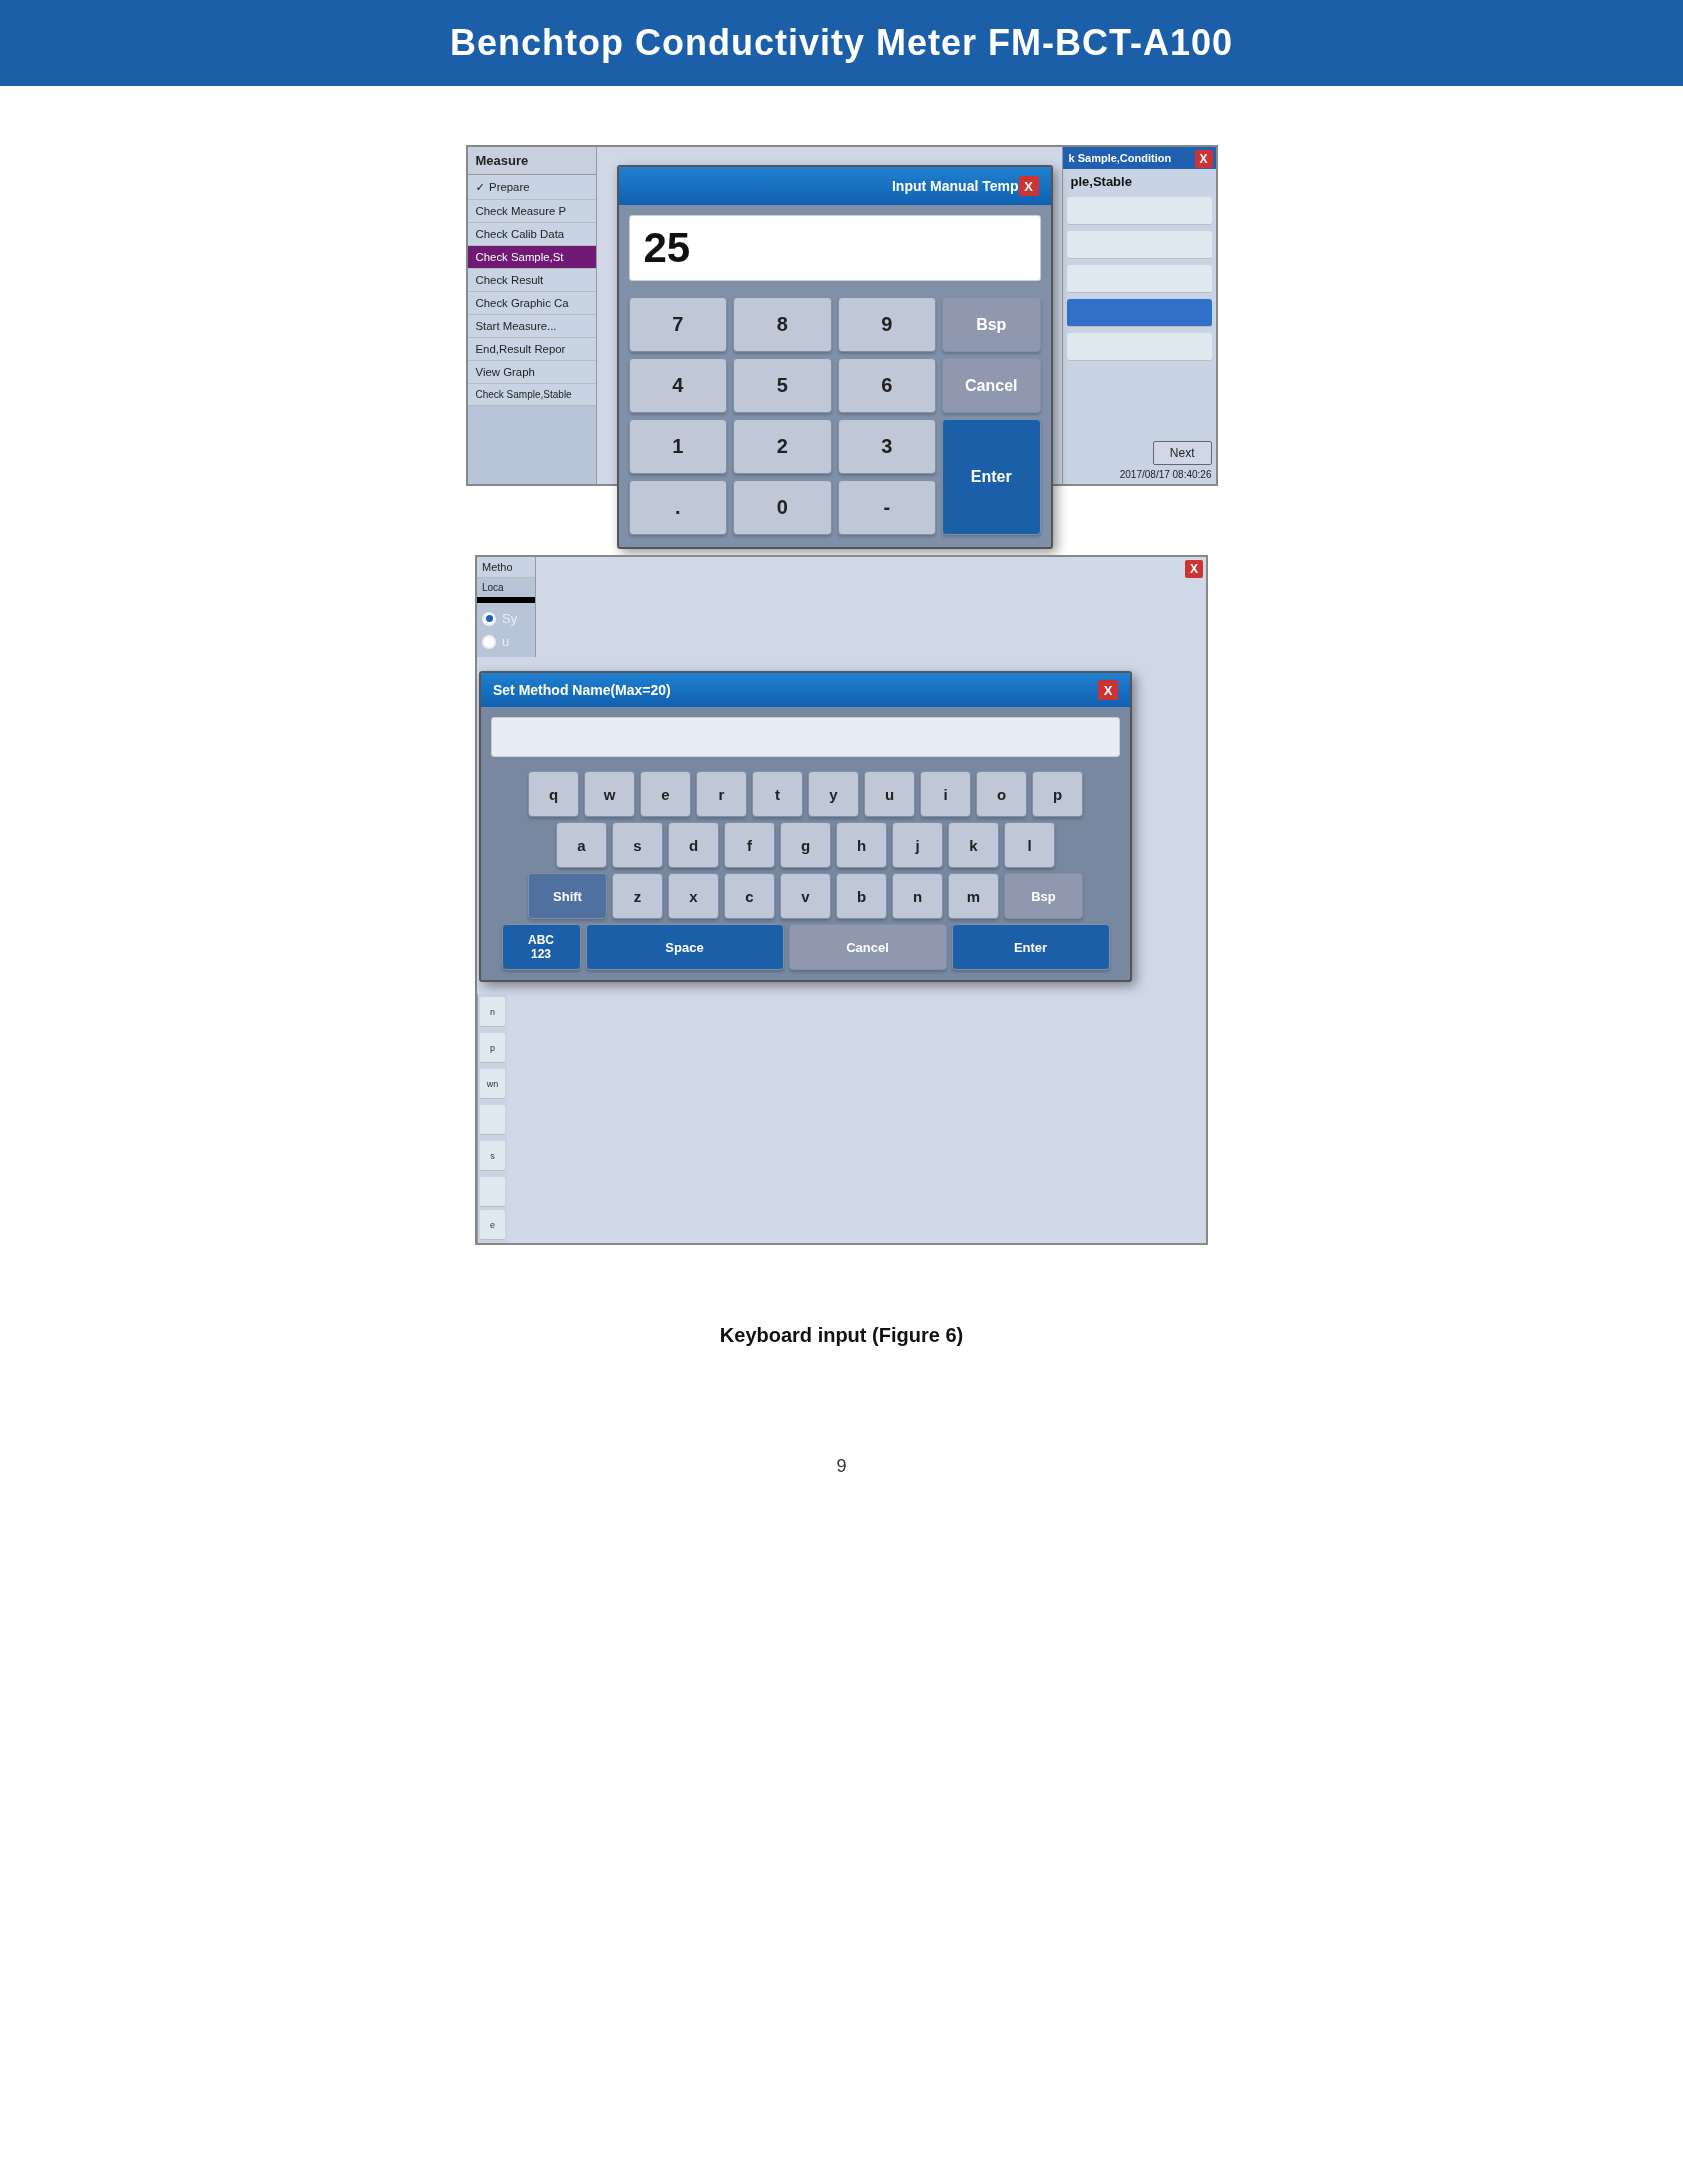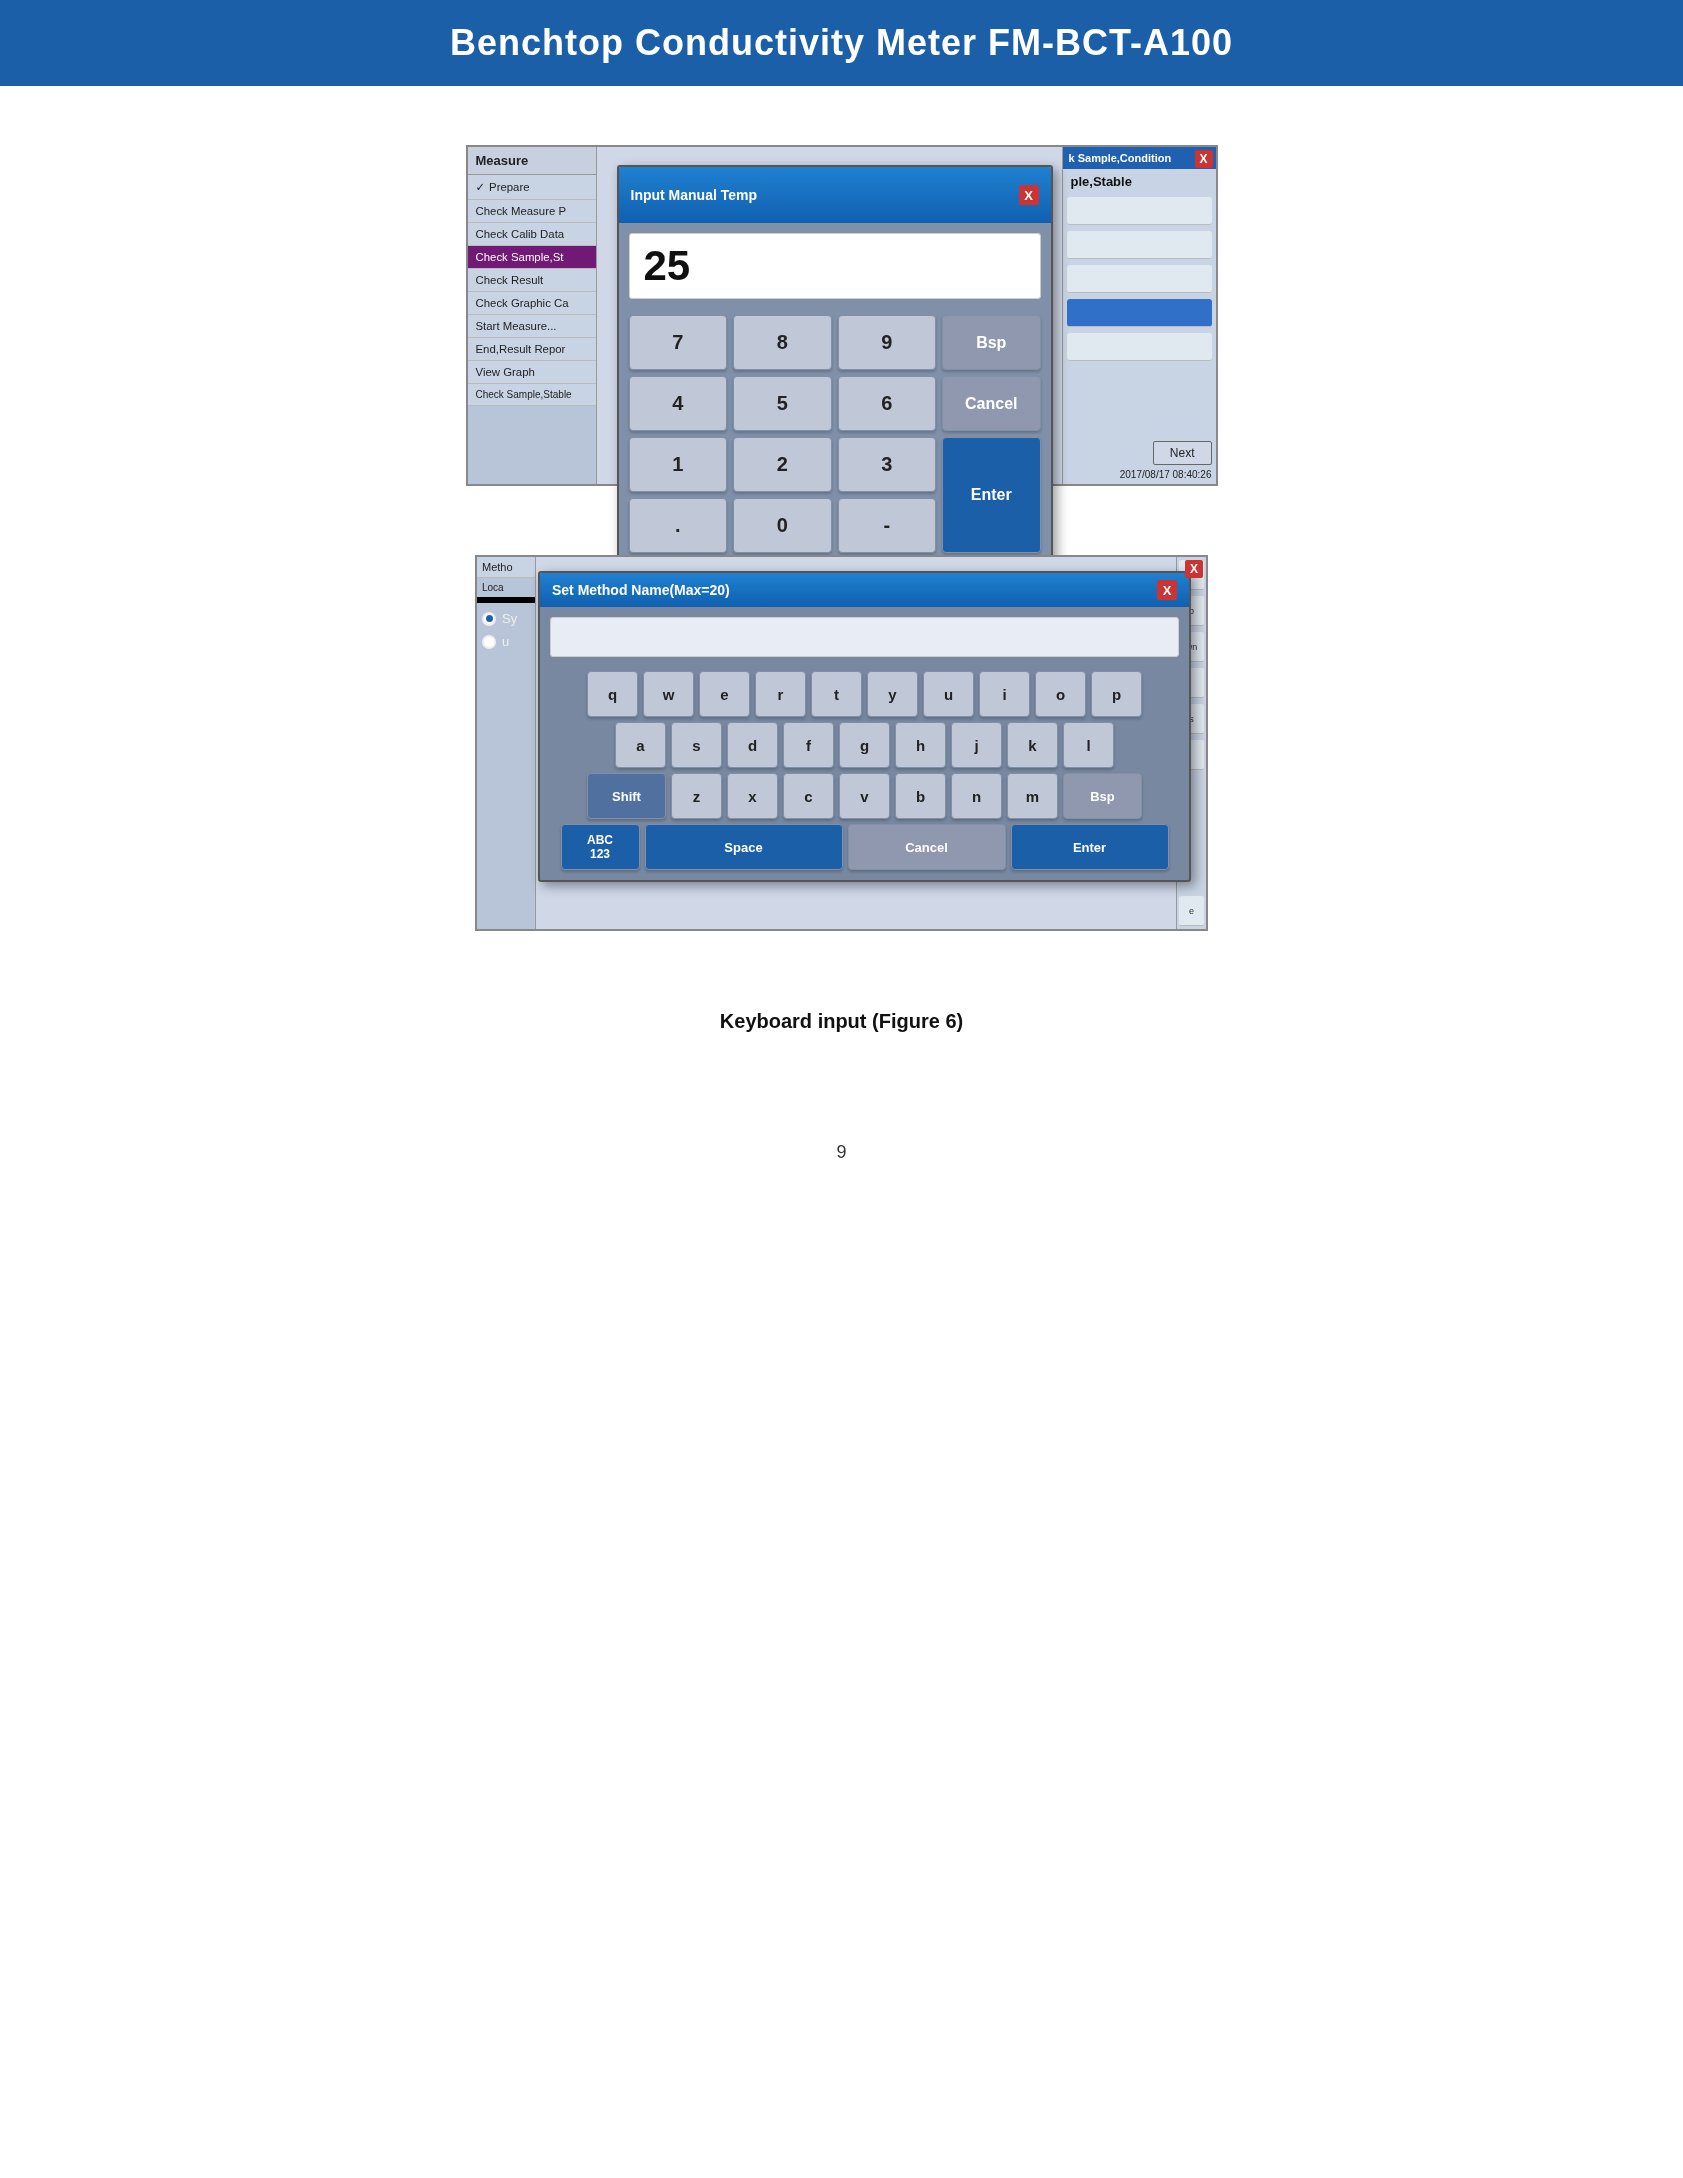--- a/index.html
+++ b/index.html
@@ -168,23 +168,23 @@
       background: #8090a8;
       border: 2px solid #555;
       border-radius: 3px;
       box-shadow: 4px 4px 12px rgba(0,0,0,0.4);
     }
     .modal-header {
       background: linear-gradient(to bottom, #2080d0, #1060b0);
       color: #fff;
       font-size: 14px;
       font-weight: bold;
-      padding: 18px 12px;
-      display: flex;
-      justify-content: space-between;
+      padding: 9px 12px;
+      display: flex;
+      justify-content: flex-end;
       align-items: center;
       border-radius: 2px 2px 0 0;
     }
     .modal-header-close {
       background: #cc3333;
       color: #fff;
       width: 20px;
       height: 20px;
       display: flex;
       align-items: center;
@@ -237,21 +237,21 @@
       grid-row: span 2;
       height: auto;
     }
 
     
     .app-window-2 {
       position: relative;
       background: #d0d8e8;
       border: 2px solid #888;
       display: flex;
-      flex-direction: row;
+      flex-direction: column;
       width: 733px;
     }
     .sidebar-2 {
       width: 59px;
       background: #b8c4d8;
       border-right: 1px solid #999;
       display: flex;
       flex-direction: column;
     }
     .sidebar-2-title {

